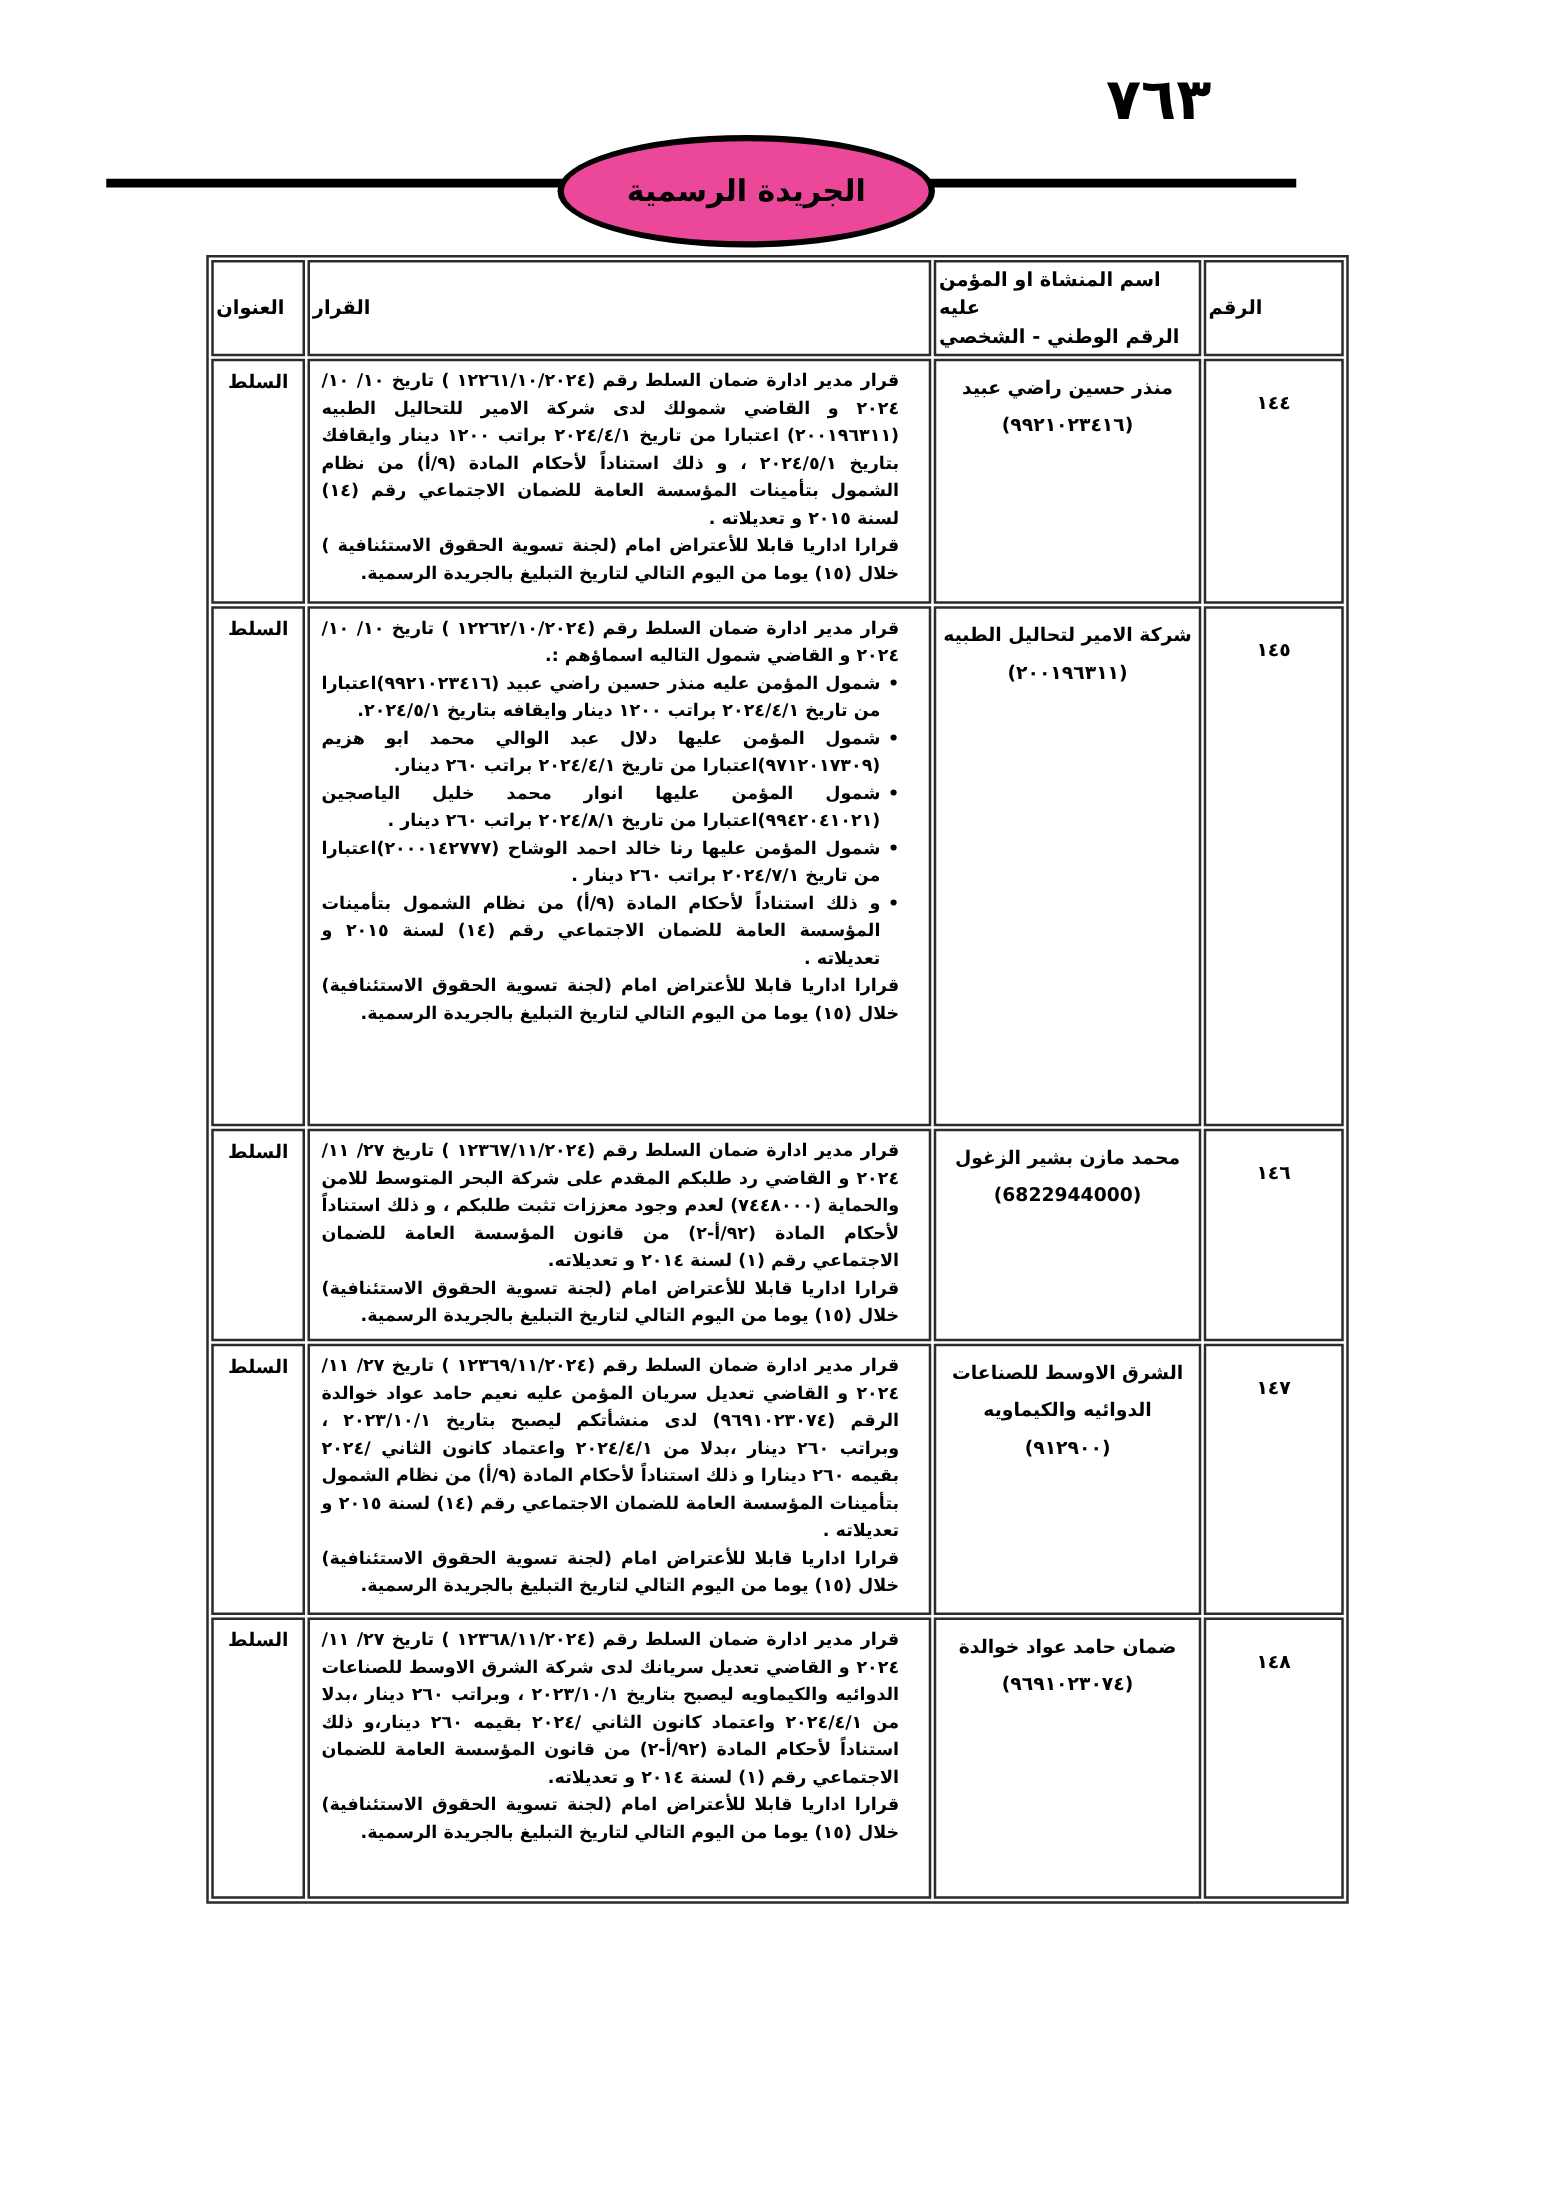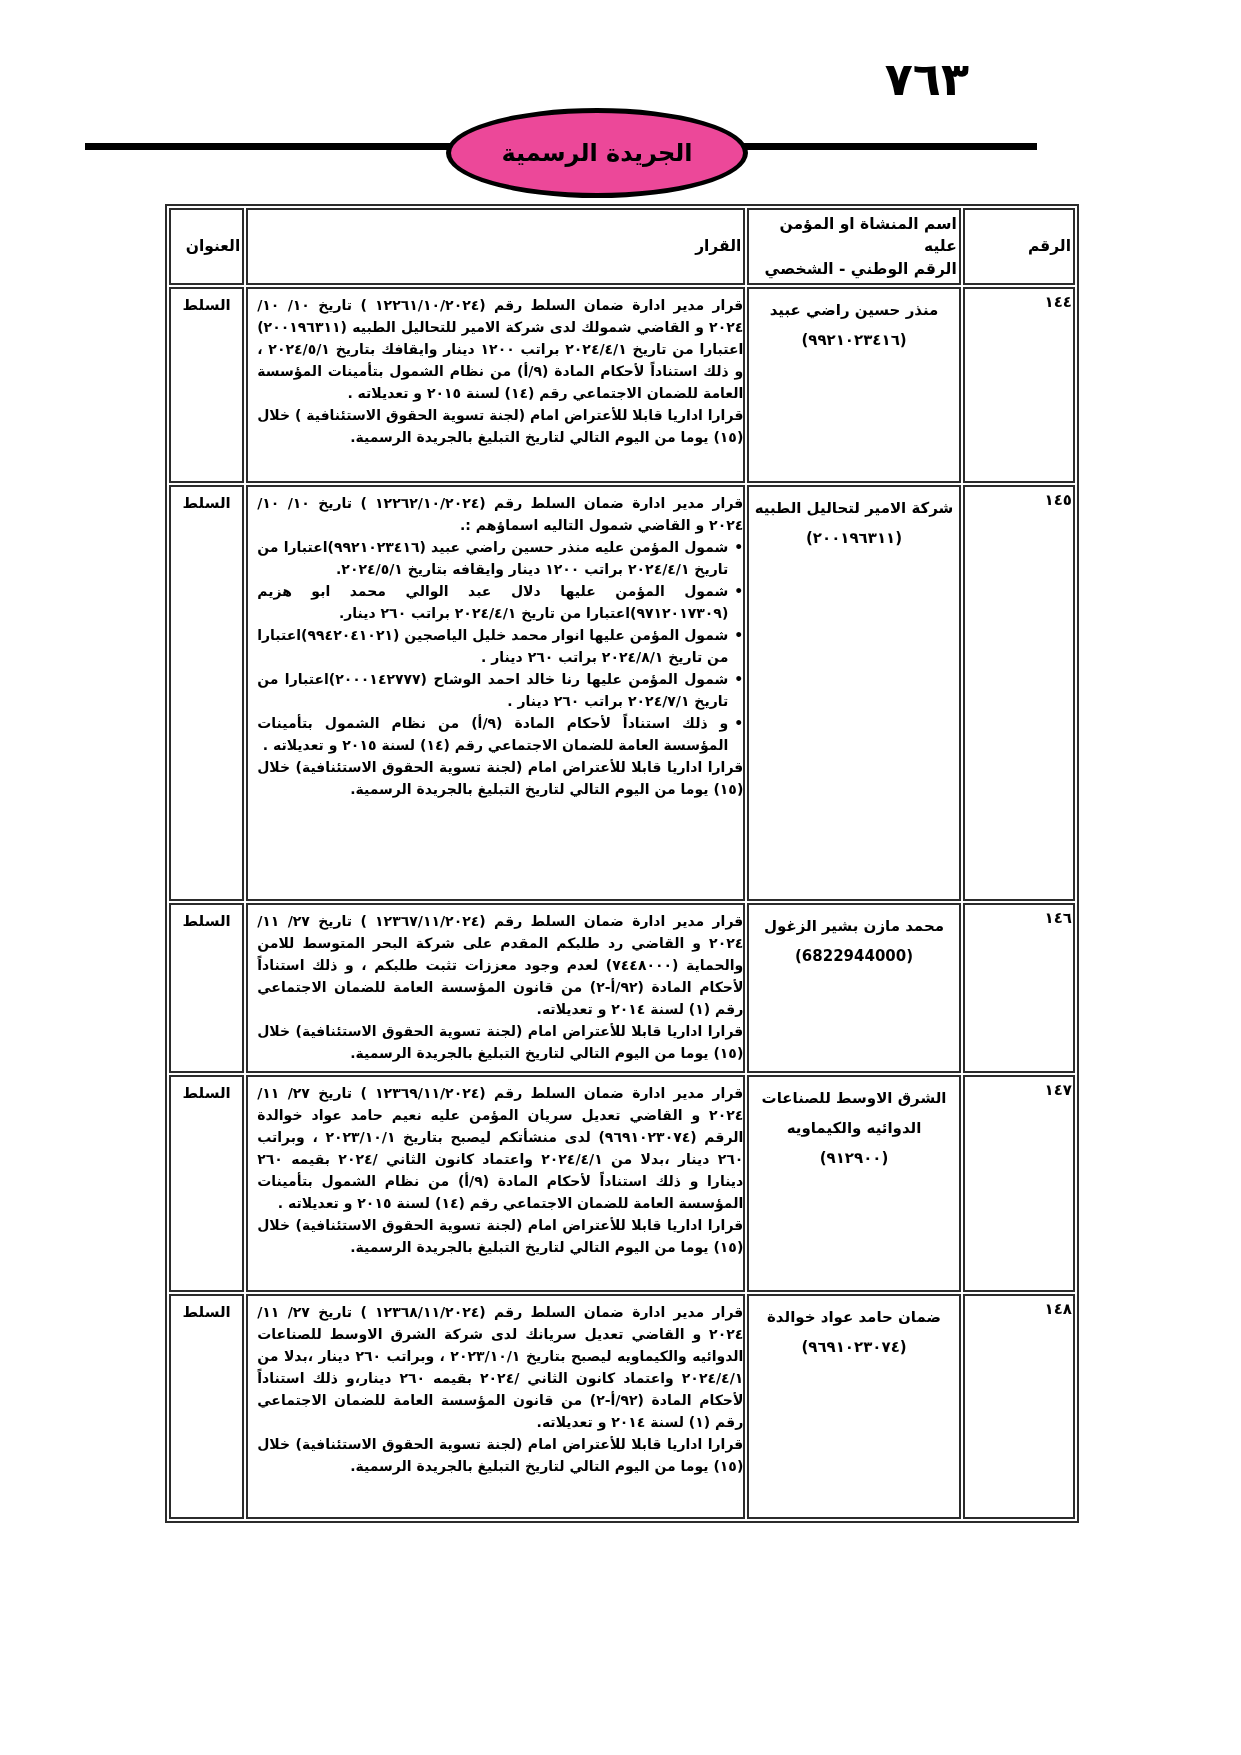--- a/index.html
+++ b/index.html
@@ -36,27 +36,27 @@
     table-layout:fixed;
   }
   .gazette-table th, .gazette-table td {
     border:2px solid #2b2b2b;
     vertical-align:top;
     box-sizing:border-box;
     font-weight:bold;
     background:#fff;
   }
   .gazette-table th {
-    font-size:15.5px; text-align:right;
+    font-size:15.5px; text-align:left;
     padding:3px 2px; line-height:1.45;
     vertical-align:middle;
   }
-  .cell-number  { text-align:right; font-size:15px; padding-top:4px; }
+  .cell-number  { text-align:center; font-size:15px; padding-top:24px; }
   .cell-name    { text-align:center; font-size:15px; line-height:2.0; padding:6px 4px; }
-  .cell-decision{ font-size:14px; line-height:22px; padding:5px 0 7px 9px; }
+  .cell-decision{ font-size:14px; line-height:22px; padding:5px 24px 7px 9px; }
   .cell-address { text-align:center; font-size:15px; padding-top:7px; }
   .decision-para { margin:0; text-align:justify; text-align-last:right; }
   .bullet-item  { margin:0; padding-right:15px; text-indent:-15px; text-align:justify; text-align-last:right; }
   .bullet-dot   { display:inline-block; width:15px; text-indent:0; }
   .hdr-line { display:block; }
 </style>
 </head>
 <body>
 
 <div class="page-number">٧٦٣</div>

